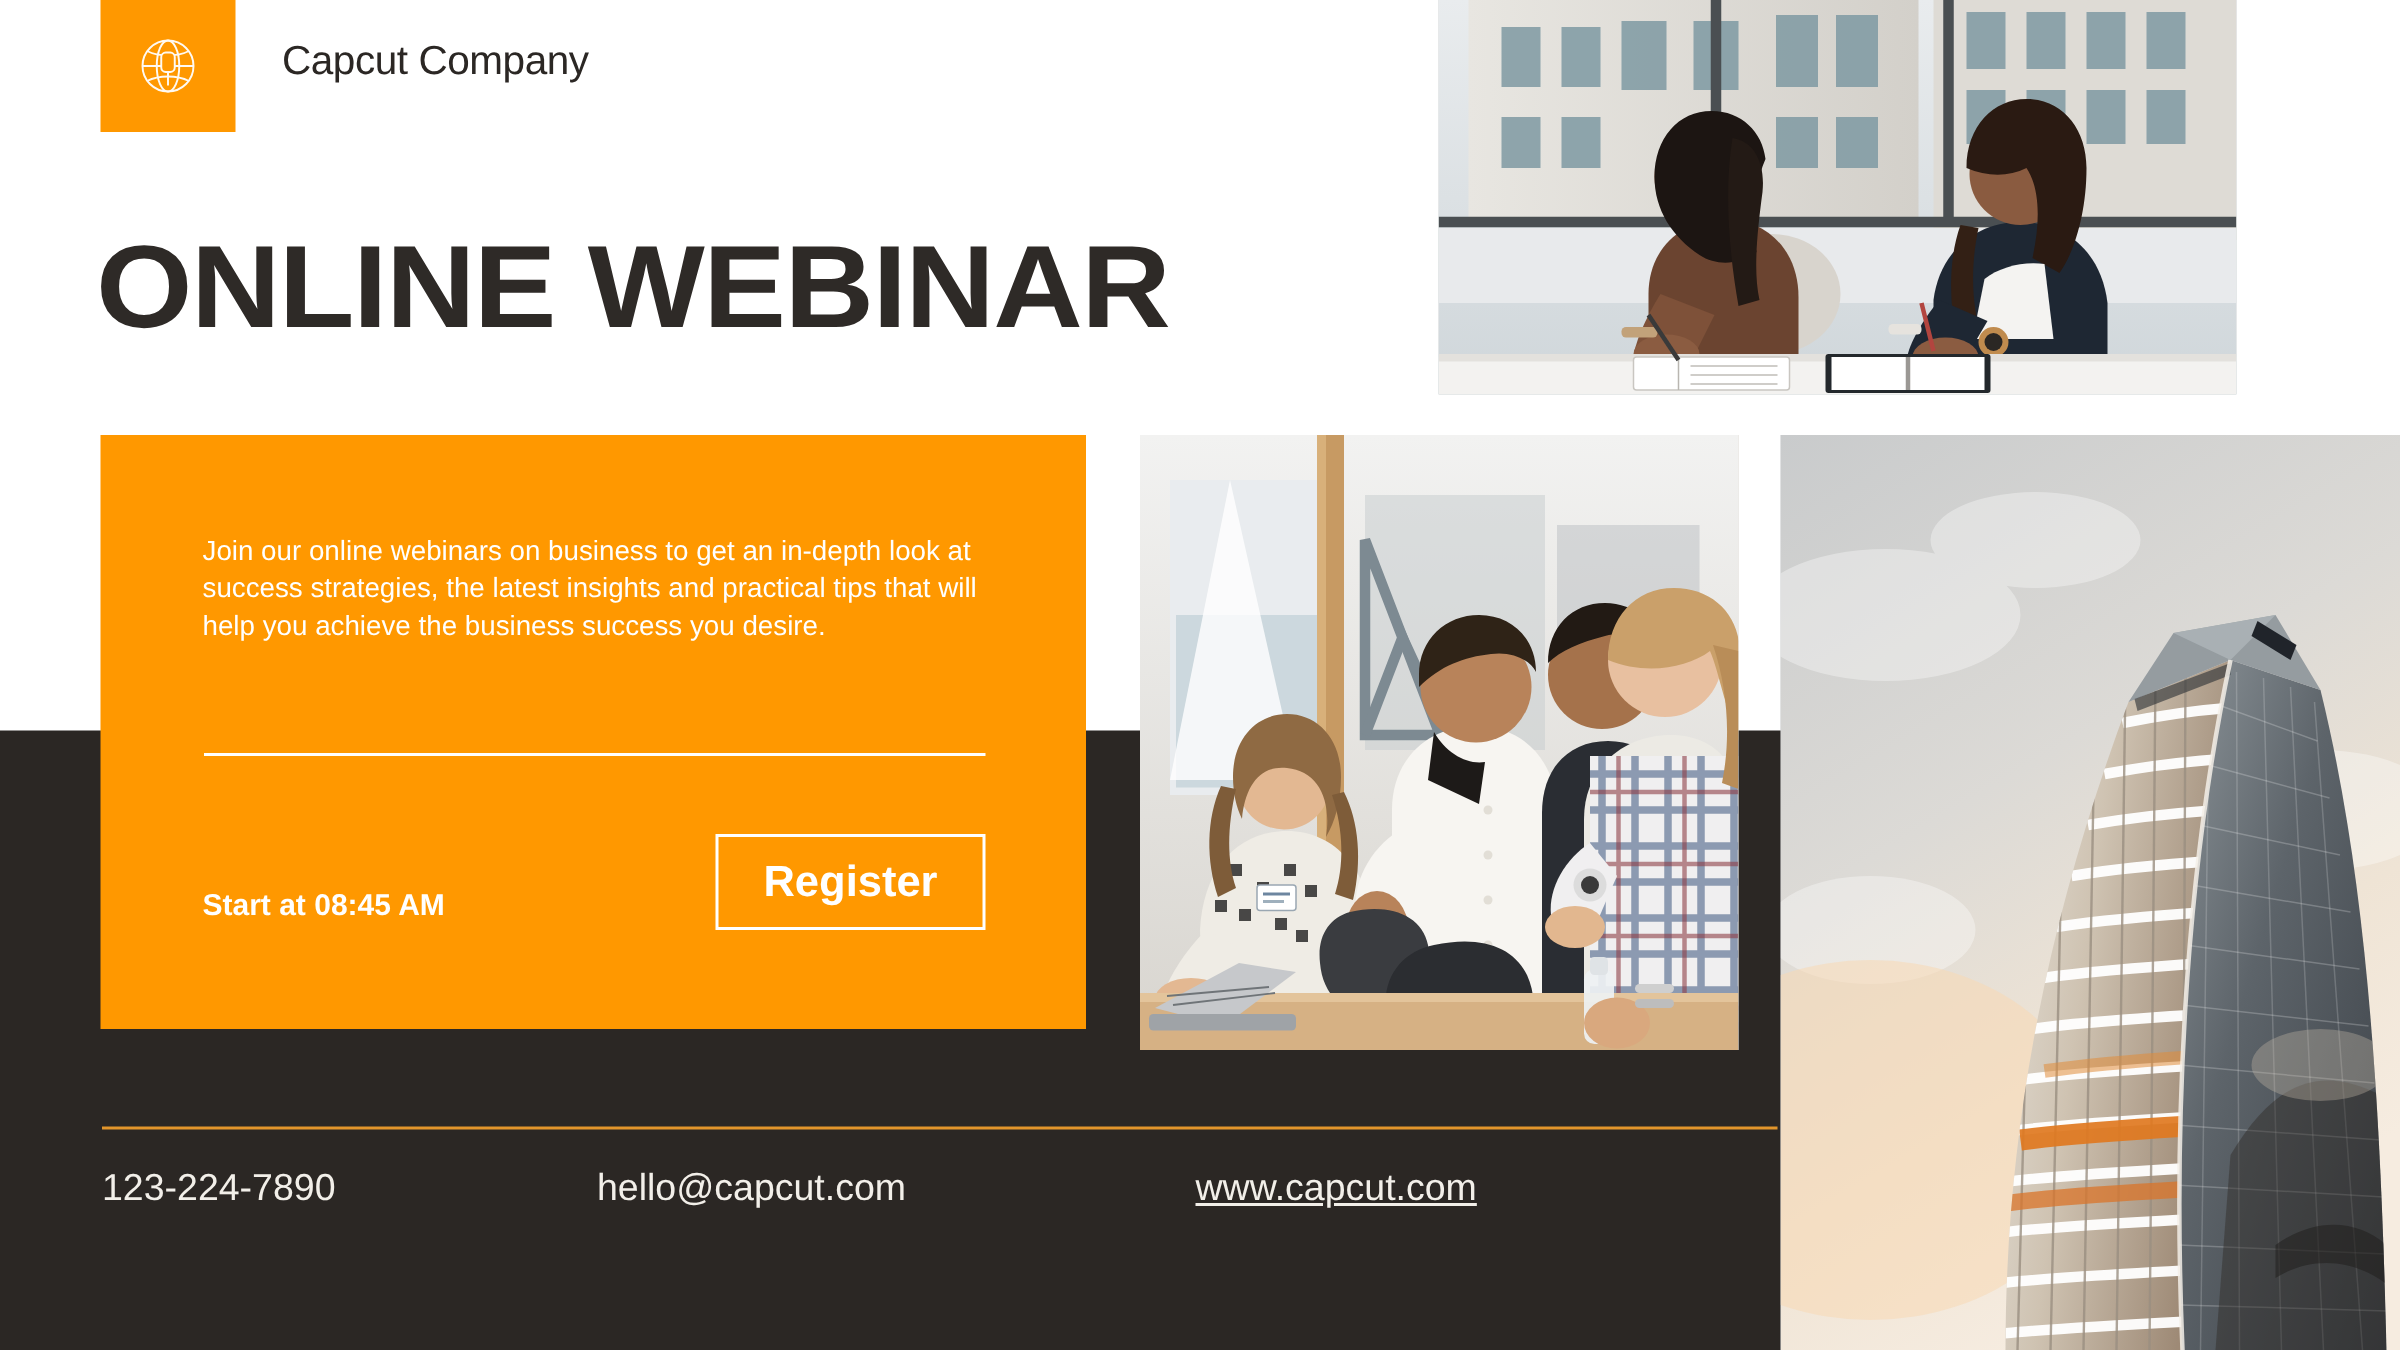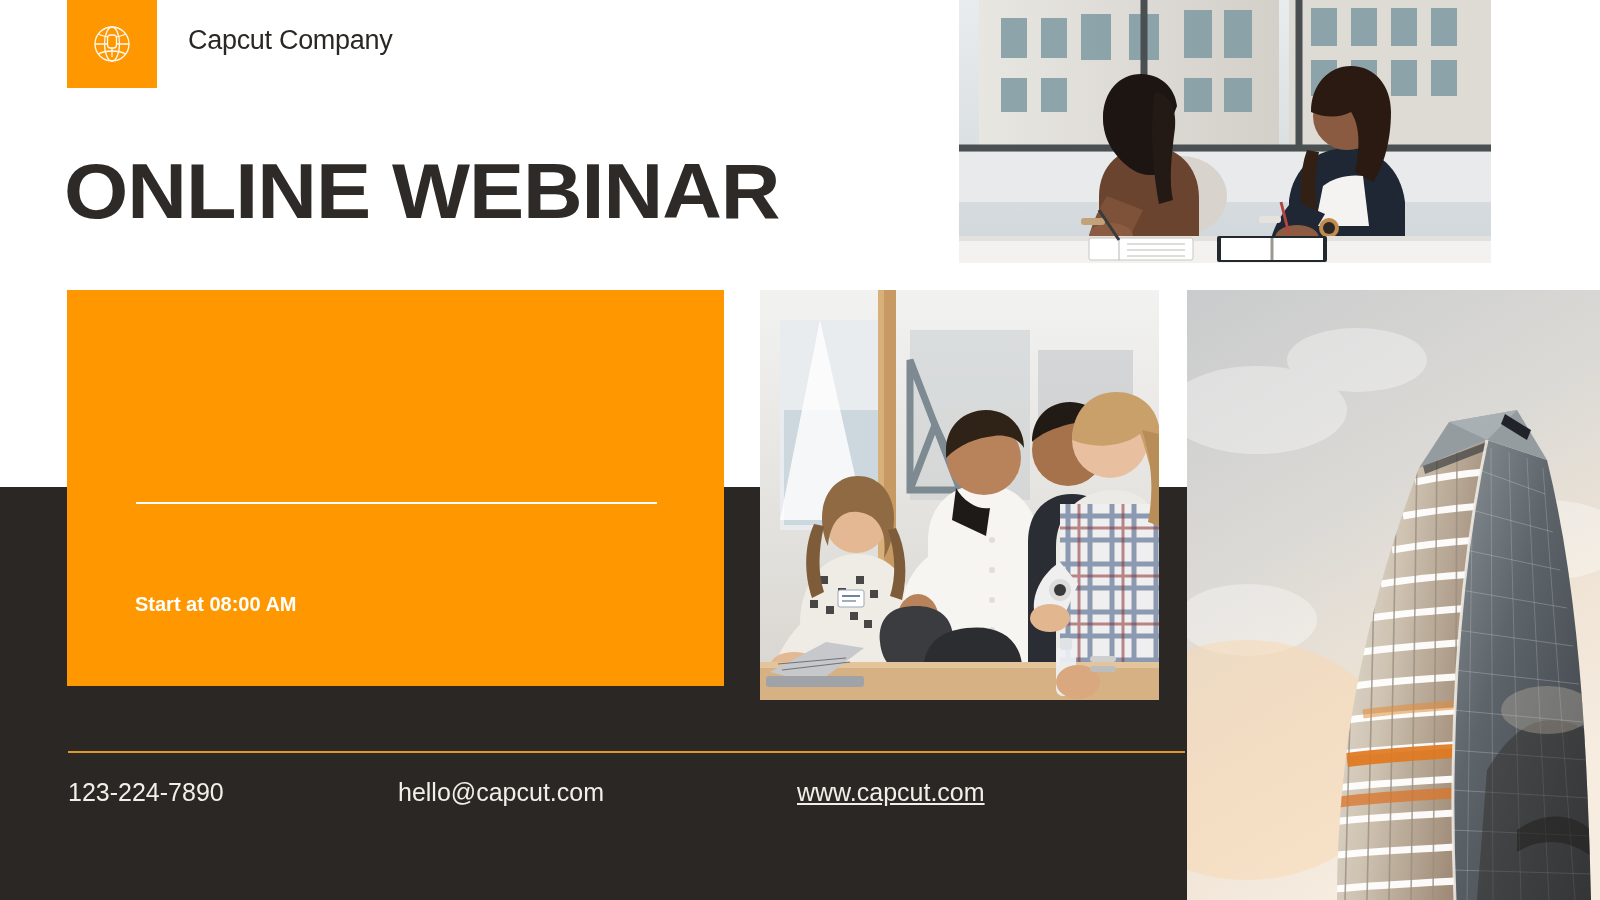--- a/index.html
+++ b/index.html
@@ -491,22 +491,24 @@
       <path d="M232 178 L300 150 L360 170 L330 120 L262 132 Z" fill="#8d959a" opacity="0.9"></path>
       <path d="M262 132 L330 120 L300 150 Z" fill="#aeb5b9" opacity="0.8"></path>
       <path d="M318 124 L344 140 L340 150 L314 134 Z" fill="#20242a"></path>
       <path d="M236 176 L300 152 L300 160 L238 184 Z" fill="#2a2e33" opacity="0.6"></path>
 
       <path d="M300 150 C268 300 262 470 268 610" stroke="#f3efe8" stroke-width="3" fill="none" opacity="0.85"></path>
     </svg>
   </div>
 
   <div class="info-card">
+    <div class="info-text">Join our online webinars on business to get an in-depth look at success strategies, the latest insights and practical tips that will help you achieve the business success you desire.</div>
     <div class="card-divider"></div>
-    <div class="event-time">Start at 08:00 AM</div>
+    <div class="event-time">Start at 08:45 AM</div>
+    <button class="register-btn">Register</button>
   </div>
 
   <div class="footer-divider"></div>
   <div class="footer-item footer-phone">123-224-7890</div>
   <div class="footer-item footer-email">hello@capcut.com</div>
   <div class="footer-item footer-web">www.capcut.com</div>
 
 </div>
 
 </body></html>

